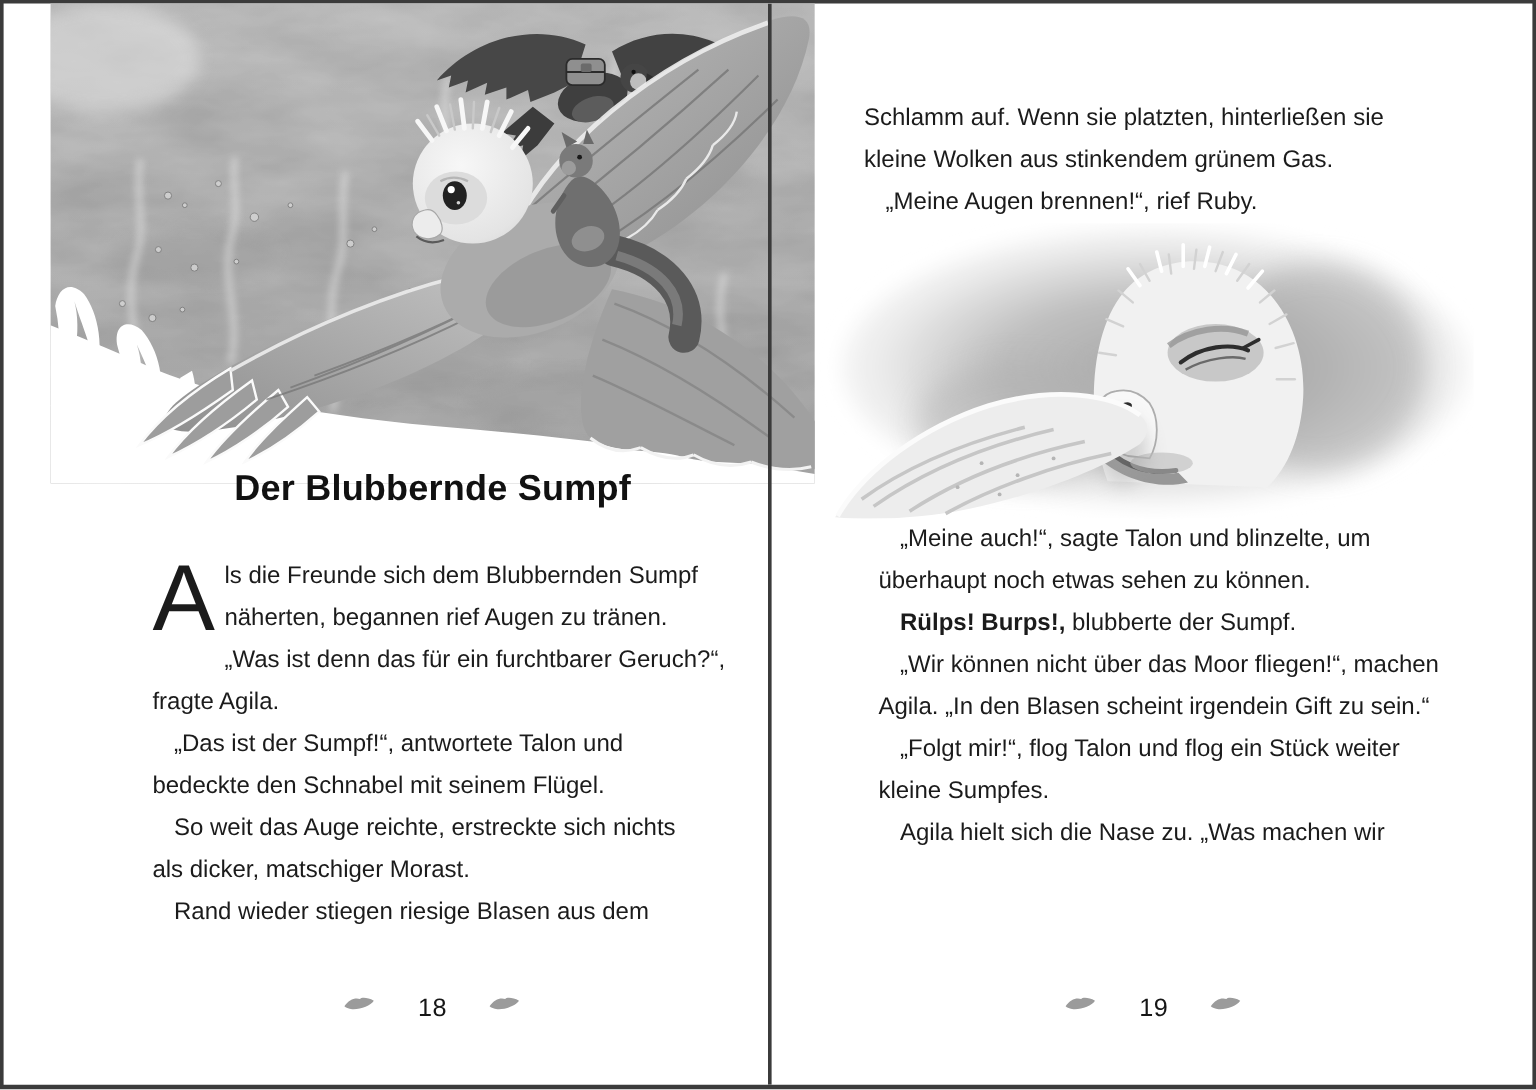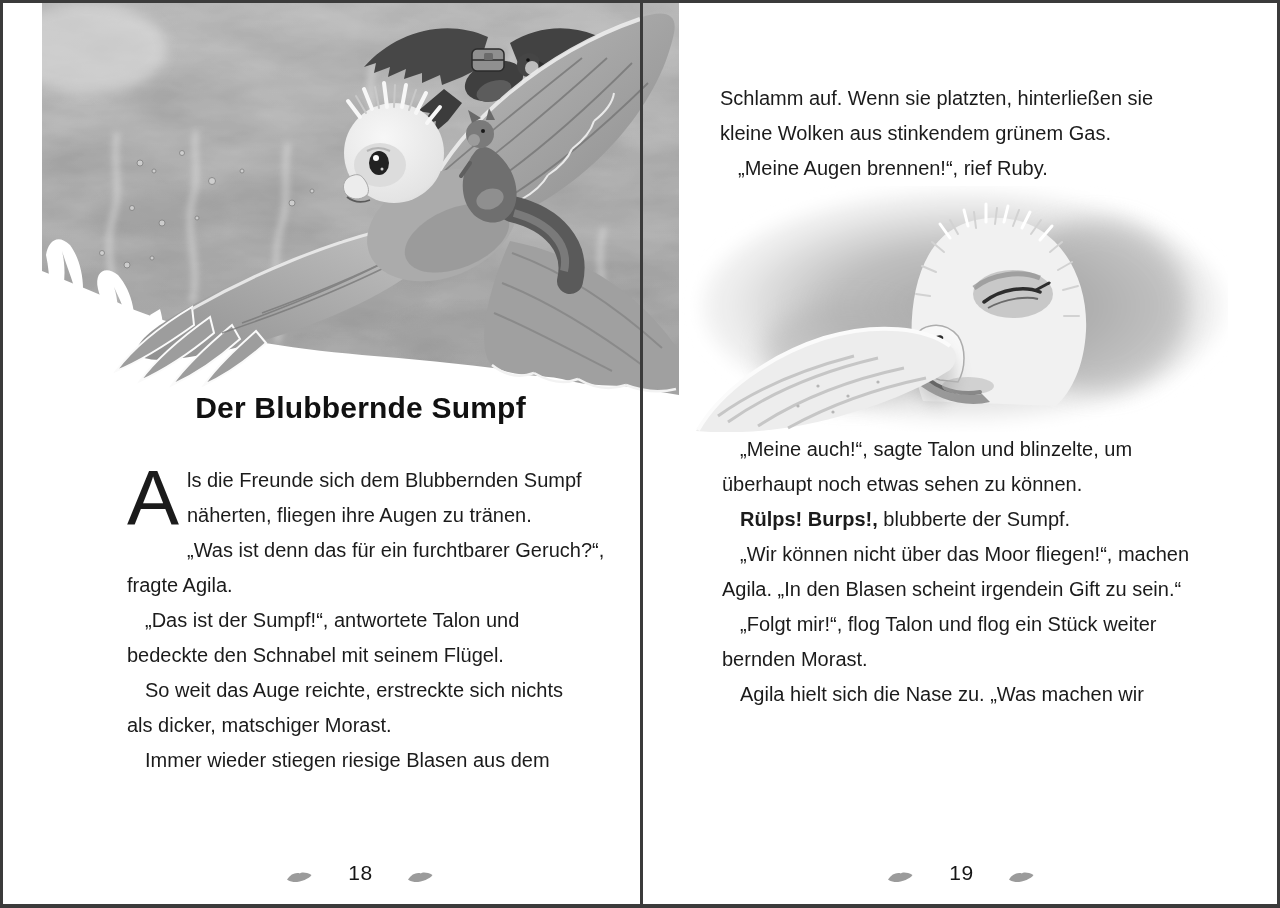--- a/index.html
+++ b/index.html
@@ -19,31 +19,31 @@
   .page-right{left:640px;width:637px;text-decoration:underline;}
   .illu-left{position:absolute;left:0;top:0;width:637px;height:400px;}
   .illu-right{position:absolute;left:25px;top:183px;width:560px;height:246px;}
   .chapter-title{
     position:absolute;top:388px;left:0;width:100%;text-align:center;
     font-size:30px;font-weight:700;color:#111;letter-spacing:.2px;
   }
   .body-text{position:absolute;color:var(--text);font-size:20px;}
   .bt-left{top:460px;left:85px;width:478px;}
   .bt-right-top{top:78px;left:77px;width:488px;}
-  .bt-right-bottom{top:429px;left:79px;width:488px;}
+  .bt-right-bottom{top:429px;left:89px;width:488px;}
   .line{height:35px;line-height:35px;white-space:nowrap;}
   .line.indent{padding-left:18px;}
   .line b{font-weight:700;}
   .drop-cap{
     float:left;font-size:78px;line-height:66px;height:70px;width:52px;
     font-weight:400;color:var(--text);margin:2px 8px 0 0;text-align:left;
   }
   .pagenum-row{
-    position:absolute;top:852px;left:0;width:100%;height:30px;
-    display:flex;align-items:flex-end;justify-content:center;gap:34px;
+    position:absolute;top:826px;left:0;width:100%;height:30px;
+    display:flex;align-items:flex-start;justify-content:center;gap:34px;
   }
   .pagenum{font-size:21px;color:#161616;letter-spacing:.5px;}
   .leaf{width:28px;height:15px;display:block;}
 </style>
 </head>
 <body>
 
 <div class="spread">
 
   <div class="page page-left">
@@ -243,30 +243,30 @@
         </g>
       </svg>
     </div>
 
     <div class="chapter-title">Der Blubbernde Sumpf</div>
 
     <div class="body-text bt-left">
       <div class="drop-cap">A</div>
       <div>
           <div class="line">ls die Freunde sich dem Blubbernden Sumpf</div>
-          <div class="line">näherten, fliegen ihre Augen zu tränen.</div>
+          <div class="line">näherten, begannen rief Augen zu tränen.</div>
         </div>
       <div>
           <div class="line indent">„Was ist denn das für ein furchtbarer Geruch?“,</div>
           <div class="line">fragte Agila.</div>
           <div class="line indent">„Das ist der Sumpf!“, antwortete Talon und</div>
           <div class="line">bedeckte den Schnabel mit seinem Flügel.</div>
           <div class="line indent">So weit das Auge reichte, erstreckte sich nichts</div>
           <div class="line">als dicker, matschiger Morast.</div>
-          <div class="line indent">Immer wieder stiegen riesige Blasen aus dem</div>
+          <div class="line indent">Rand wieder stiegen riesige Blasen aus dem</div>
         </div>
     </div>
 
     <div class="pagenum-row">
       <svg class="leaf" viewBox="0 0 28 15">
         <path d="M1,9.5 C4.5,4 10,2 14,3.5 C15,2 20.5,2 25.5,5 C23,9 14,12.5 7.5,12 C4.5,11.5 2,10.5 1,9.5 Z" fill="#9b9b9b"></path>
       </svg>
       <span class="pagenum">18</span>
       <svg class="leaf" viewBox="0 0 28 15">
         <path d="M1,9.5 C4.5,4 10,2 14,3.5 C15,2 20.5,2 25.5,5 C23,9 14,12.5 7.5,12 C4.5,11.5 2,10.5 1,9.5 Z" fill="#9b9b9b"></path>
@@ -367,21 +367,21 @@
     </div>
 
     <div class="body-text bt-right-bottom">
       <div>
           <div class="line indent">„Meine auch!“, sagte Talon und blinzelte, um</div>
           <div class="line">überhaupt noch etwas sehen zu können.</div>
           <div class="line indent"><b>Rülps! Burps!,</b> blubberte der Sumpf.</div>
           <div class="line indent">„Wir können nicht über das Moor fliegen!“, machen</div>
           <div class="line">Agila. „In den Blasen scheint irgendein Gift zu sein.“</div>
           <div class="line indent">„Folgt mir!“, flog Talon und flog ein Stück weiter</div>
-          <div class="line">bernden Morast.</div>
+          <div class="line">kleine Sumpfes.</div>
           <div class="line indent">Agila hielt sich die Nase zu. „Was machen wir</div>
         </div>
     </div>
 
     <div class="pagenum-row">
       <svg class="leaf" viewBox="0 0 28 15">
         <path d="M1,9.5 C4.5,4 10,2 14,3.5 C15,2 20.5,2 25.5,5 C23,9 14,12.5 7.5,12 C4.5,11.5 2,10.5 1,9.5 Z" fill="#9b9b9b"></path>
       </svg>
       <span class="pagenum">19</span>
       <svg class="leaf" viewBox="0 0 28 15">

